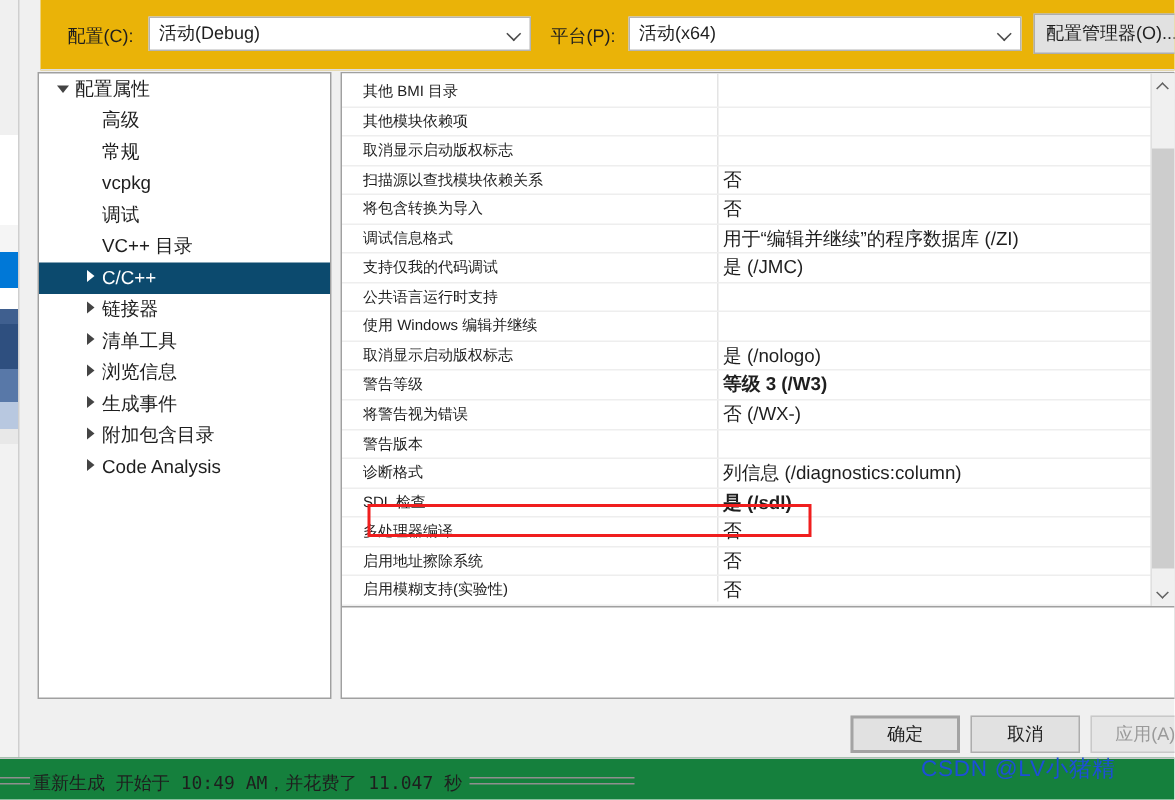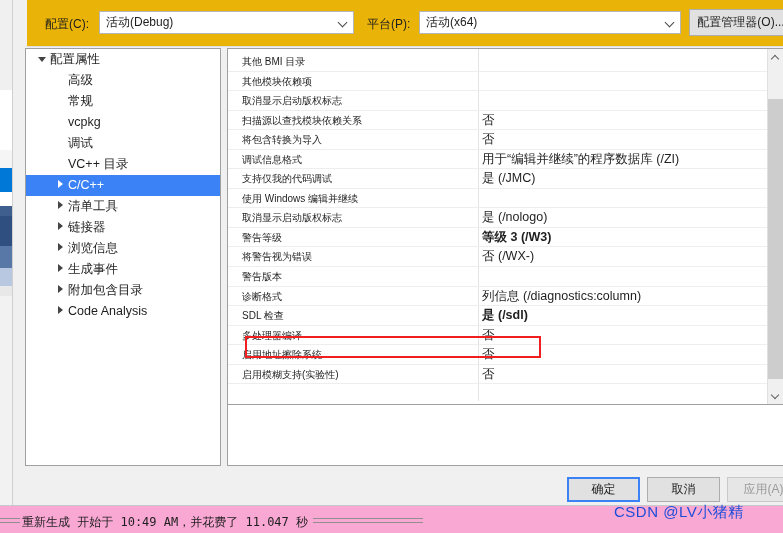--- a/index.html
+++ b/index.html
@@ -89,21 +89,21 @@
     box-sizing: border-box;
     overflow: hidden;
   }
   .tree-row {
     height: 21px; line-height: 21px;
     font-size: 12.5px; color: #1e1e1e;
     white-space: nowrap;
     position: relative;
     cursor: default;
   }
-  .tree-row.sel { background: #3b82f6; color: #ffffff; }
+  .tree-row.sel { background: #0c4a6e; color: #ffffff; }
   .tree-row .tw {
     display: inline-block; width: 16px; text-align: center;
     position: relative; top: -1px;
   }
   .tri-right {
     display:inline-block; width:0;height:0;
     border-left: 5px solid #444; border-top: 4px solid transparent;
     border-bottom: 4px solid transparent;
   }
   .tree-row.sel .tri-right { border-left-color: #ffffff; }
@@ -203,28 +203,28 @@
   }
 
   
   .dlg-btn {
     position: absolute; top: 477px; height: 25px; width: 73px;
     font-size: 12px; font-family: "Liberation Sans", sans-serif;
     background: #e1e1e1; border: 1px solid #adadad; color: #1e1e1e;
     cursor: default; padding: 0;
     box-sizing: border-box;
   }
-  #btn-ok { left: 554px; background: #e1e1e1; border: 2px solid #3b82f6; }
+  #btn-ok { left: 554px; background: #e1e1e1; border: 2px solid #a3a3a3; }
   #btn-cancel { left: 634px; }
   #btn-apply { left: 714px; color: #9a9a9a; background: #e6e6e6; border-color: #c9c9c9; }
 
   
   #statusbar {
     position: absolute; left: 0; top: 505px; width: 783px; height: 28px;
-    background: #f9a8d4;
+    background: #15803d;
     border-top: 1px solid #c9c9c9;
   }
   #status-text {
     position: absolute; left: 22px; top: 8px;
     font-family: "DejaVu Sans Mono", "Liberation Mono", monospace;
     font-size: 12px; color: #1e1e1e; white-space: nowrap;
   }
   .rule {
     position: absolute; height: 1px; background: #8f8f8f;
   }
@@ -290,22 +290,22 @@
 
   <div id="tree-panel">
     <div id="tree-rows">
         <div class="tree-row"><span class="tw" style="margin-left: 8px;"><i class="tri-down"></i></span><span>配置属性</span></div>
         <div class="tree-row"><span class="tw" style="margin-left: 26px;"></span><span>高级</span></div>
         <div class="tree-row"><span class="tw" style="margin-left: 26px;"></span><span>常规</span></div>
         <div class="tree-row"><span class="tw" style="margin-left: 26px;"></span><span>vcpkg</span></div>
         <div class="tree-row"><span class="tw" style="margin-left: 26px;"></span><span>调试</span></div>
         <div class="tree-row"><span class="tw" style="margin-left: 26px;"></span><span>VC++ 目录</span></div>
         <div class="tree-row sel"><span class="tw" style="margin-left: 26px;"><i class="tri-right"></i></span><span>C/C++</span></div>
+        <div class="tree-row"><span class="tw" style="margin-left: 26px;"><i class="tri-right"></i></span><span>链接器</span></div>
         <div class="tree-row"><span class="tw" style="margin-left: 26px;"><i class="tri-right"></i></span><span>清单工具</span></div>
-        <div class="tree-row"><span class="tw" style="margin-left: 26px;"><i class="tri-right"></i></span><span>链接器</span></div>
         <div class="tree-row"><span class="tw" style="margin-left: 26px;"><i class="tri-right"></i></span><span>浏览信息</span></div>
         <div class="tree-row"><span class="tw" style="margin-left: 26px;"><i class="tri-right"></i></span><span>生成事件</span></div>
         <div class="tree-row"><span class="tw" style="margin-left: 26px;"><i class="tri-right"></i></span><span>附加包含目录</span></div>
         <div class="tree-row"><span class="tw" style="margin-left: 26px;"><i class="tri-right"></i></span><span>Code Analysis</span></div>
       </div>
   </div>
 
   <div id="prop-pane">
 
     <div id="prop-grid">
@@ -331,20 +331,24 @@
             <span class="prop-name">将包含转换为导入</span>
             <span class="prop-value">否</span>
           </div>
           <div class="prop-row">
             <span class="prop-name">调试信息格式</span>
             <span class="prop-value">用于“编辑并继续”的程序数据库 (/ZI)</span>
           </div>
           <div class="prop-row">
             <span class="prop-name">支持仅我的代码调试</span>
             <span class="prop-value">是 (/JMC)</span>
+          </div>
+          <div class="prop-row">
+            <span class="prop-name">公共语言运行时支持</span>
+            <span class="prop-value"></span>
           </div>
           <div class="prop-row">
             <span class="prop-name">使用 Windows 编辑并继续</span>
             <span class="prop-value"></span>
           </div>
           <div class="prop-row">
             <span class="prop-name">取消显示启动版权标志</span>
             <span class="prop-value">是 (/nologo)</span>
           </div>
           <div class="prop-row">

